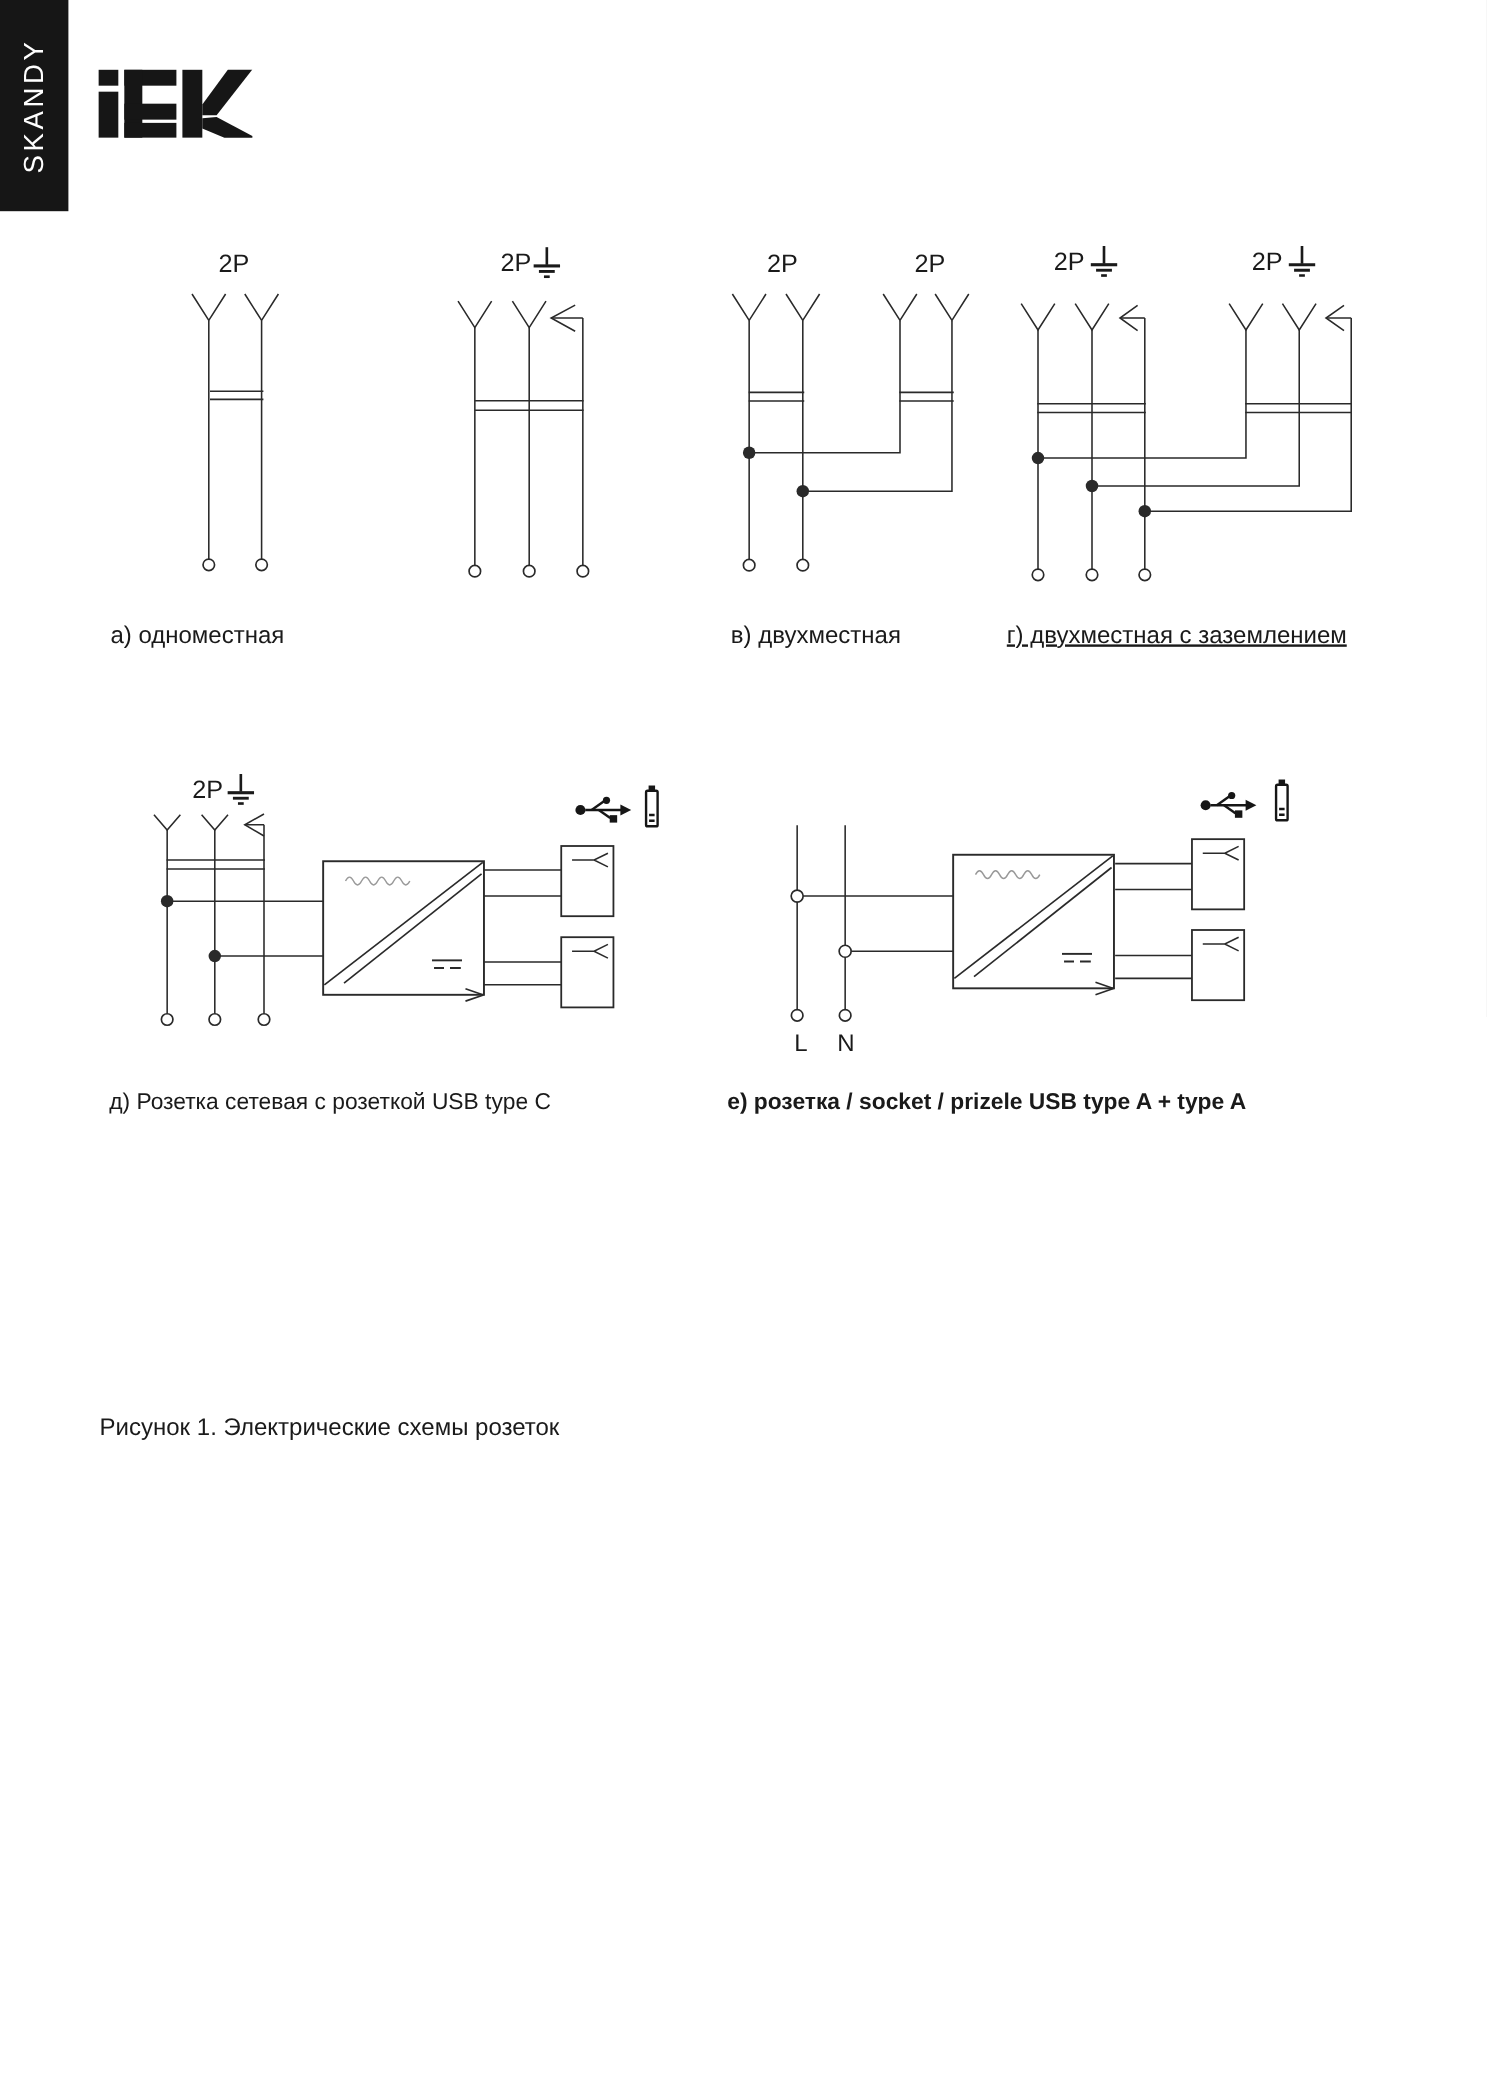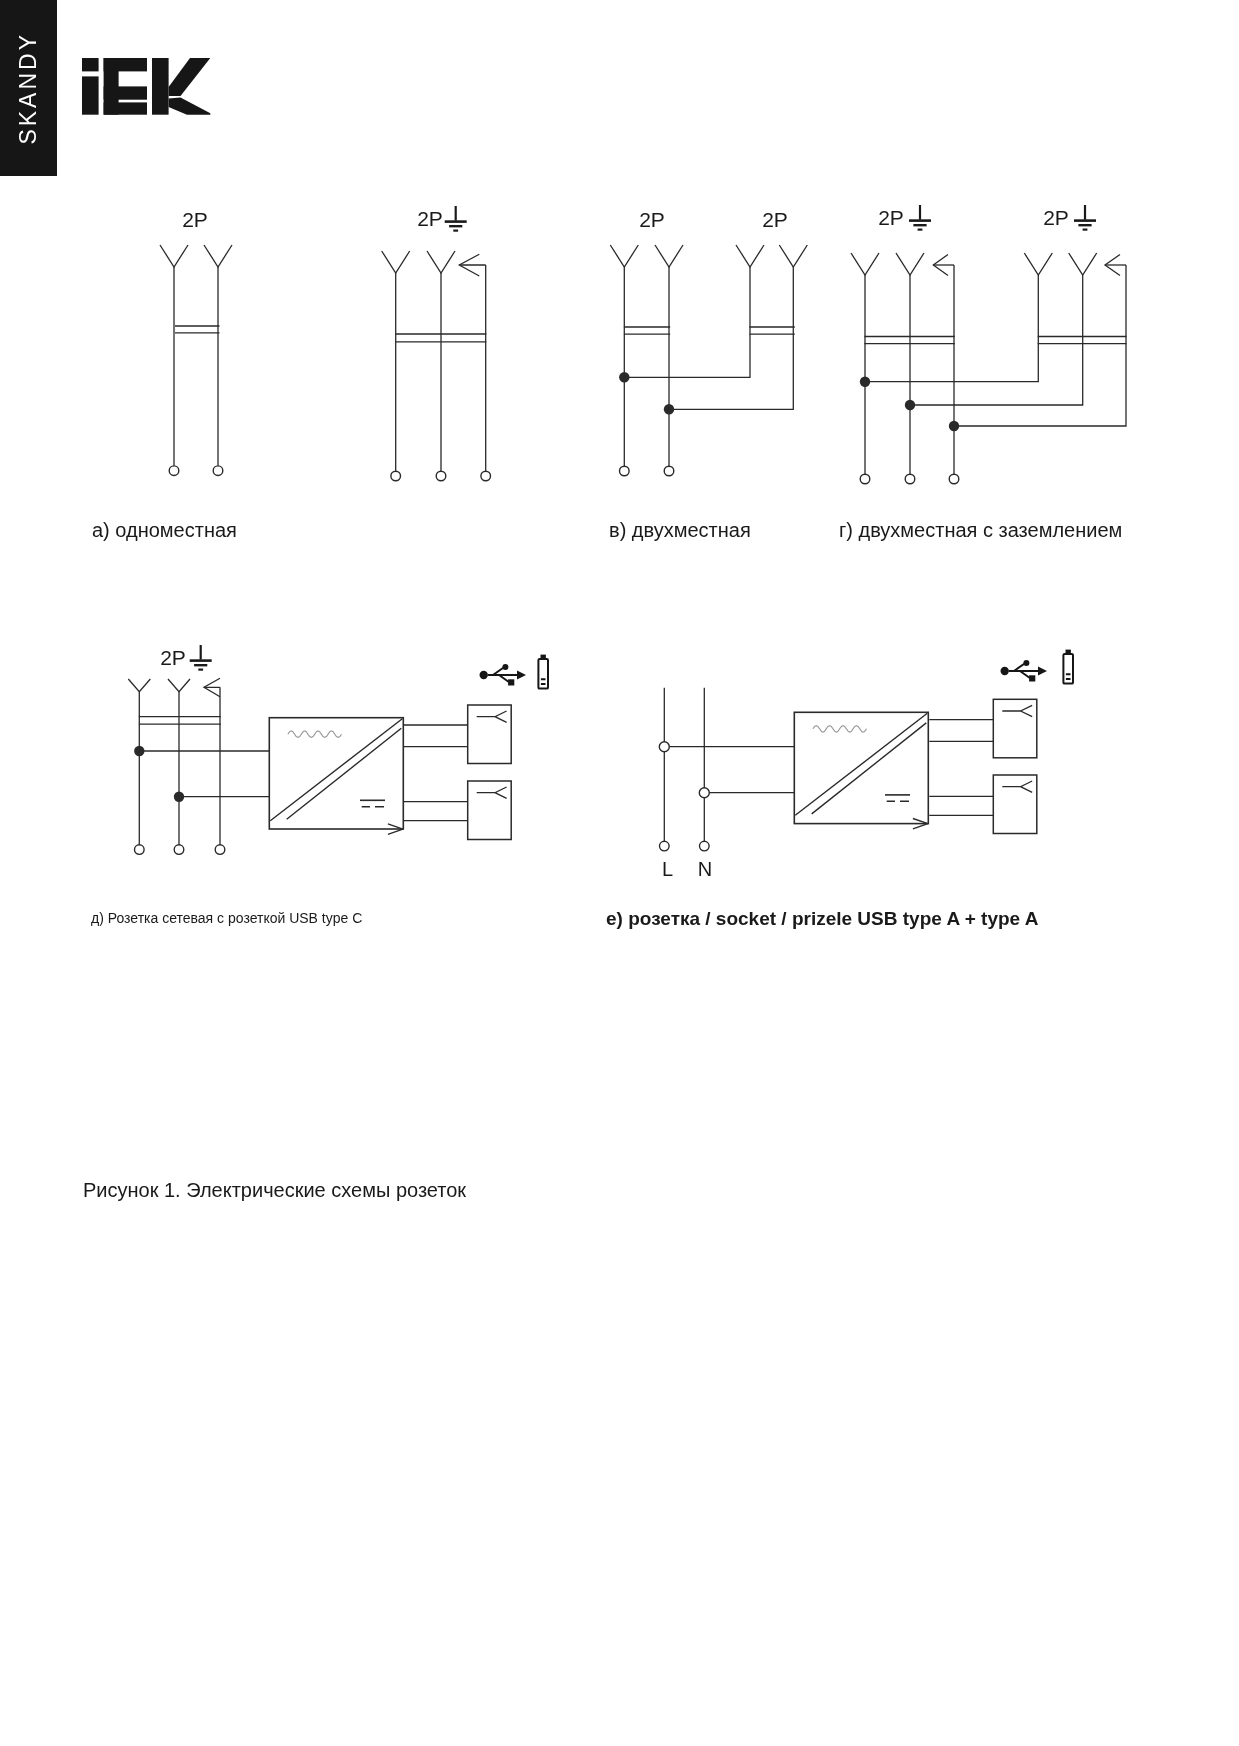--- a/index.html
+++ b/index.html
@@ -19,22 +19,22 @@
   .logo{position:absolute;left:82px;top:58px;width:129px;height:57px;}
   .art{position:absolute;left:0;top:0;width:1239px;height:1746px;}
   .art .ink{stroke:#2a2a2a;stroke-width:1.3;fill:none;stroke-linecap:butt;}
   .art text{font-family:"Liberation Sans","DejaVu Sans",sans-serif;font-size:21px;
     fill:#1a1a1a;stroke:none;}
   .art text.small{font-size:20px;}
   .lbl{position:absolute;font-size:20px;line-height:25px;white-space:pre-line;color:#1a1a1a;}
   .lbl-a{left:92px;top:518px;text-align:right;}
   .lbl-b{left:317px;top:518px;width:180px;}
   .lbl-v{left:609px;top:518px;}
-  .lbl-g{left:839px;top:518px;}
-  .lbl-d{left:91px;top:906px;font-size:14px;}
+  .lbl-g{left:839px;top:518px;text-decoration:underline;}
+  .lbl-d{left:91px;top:906px;font-size:19px;}
   .lbl-e{left:606px;top:906px;font-size:19px;font-weight:bold;}
   .caption{position:absolute;left:83px;top:1176px;font-size:20px;line-height:29px;color:#1a1a1a;}
 </style>
 </head>
 <body>
 
 <div class="page">
 
   <div class="sidebar">
     <span class="sidebar-text">SKANDY</span>

